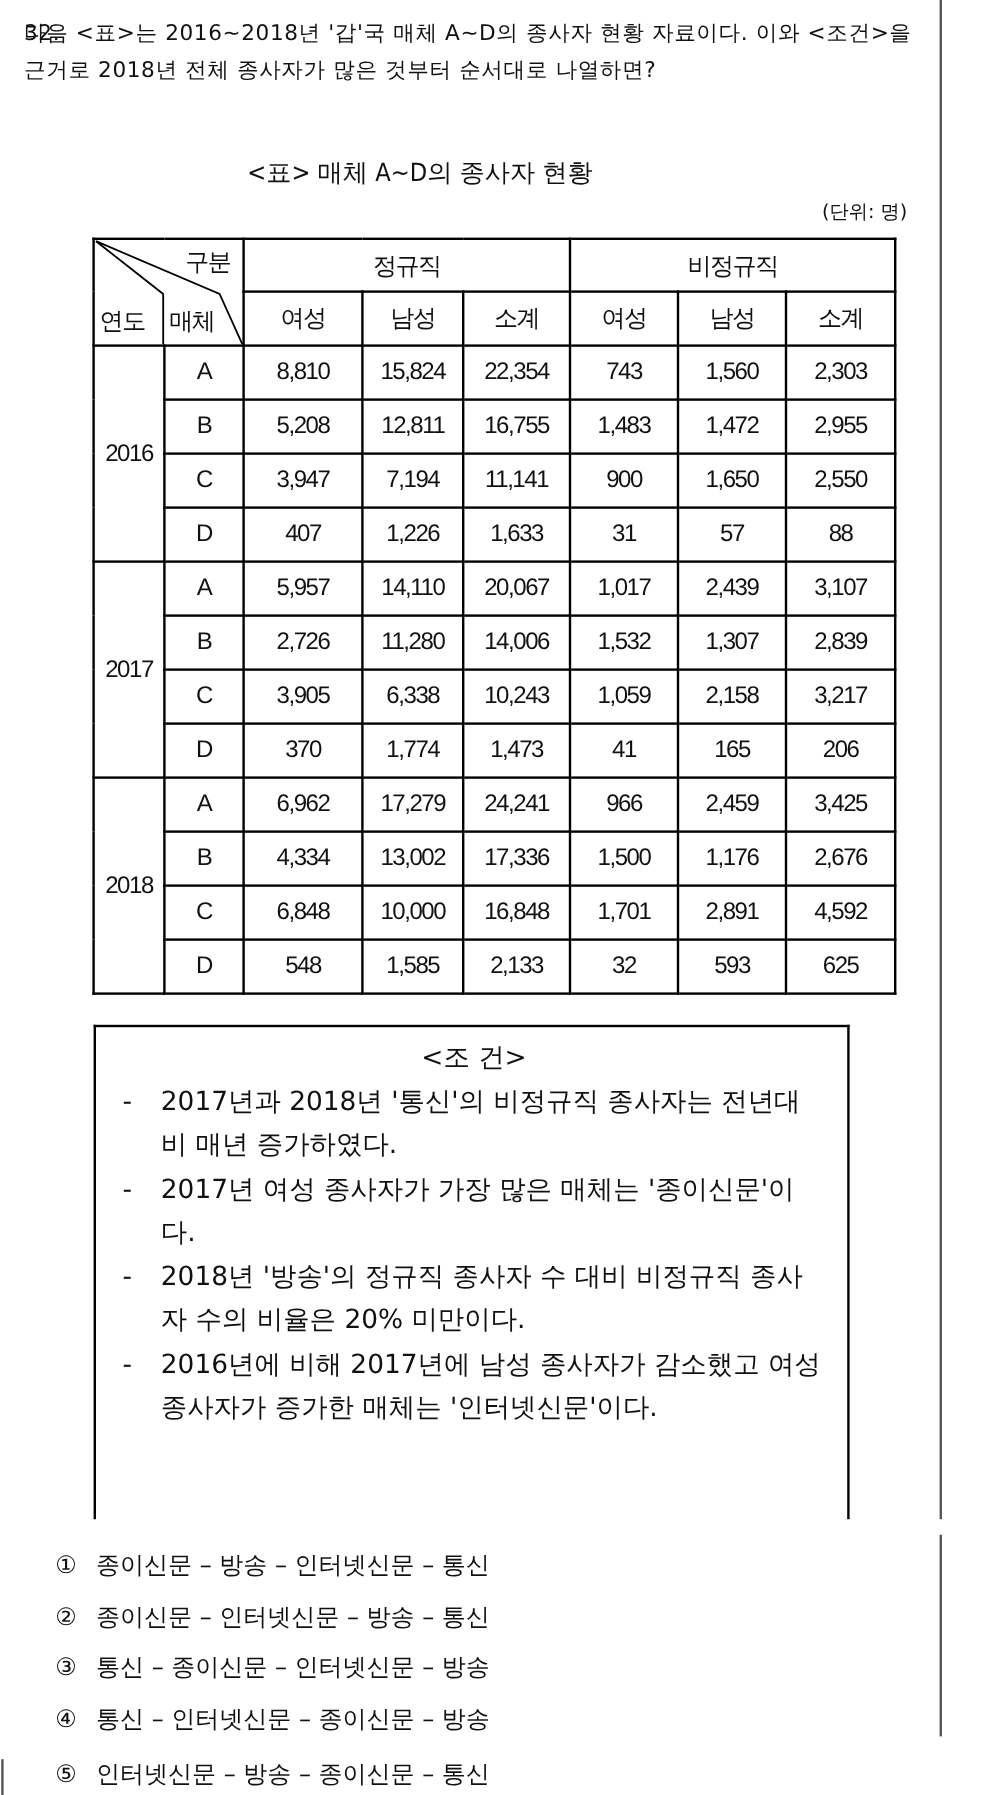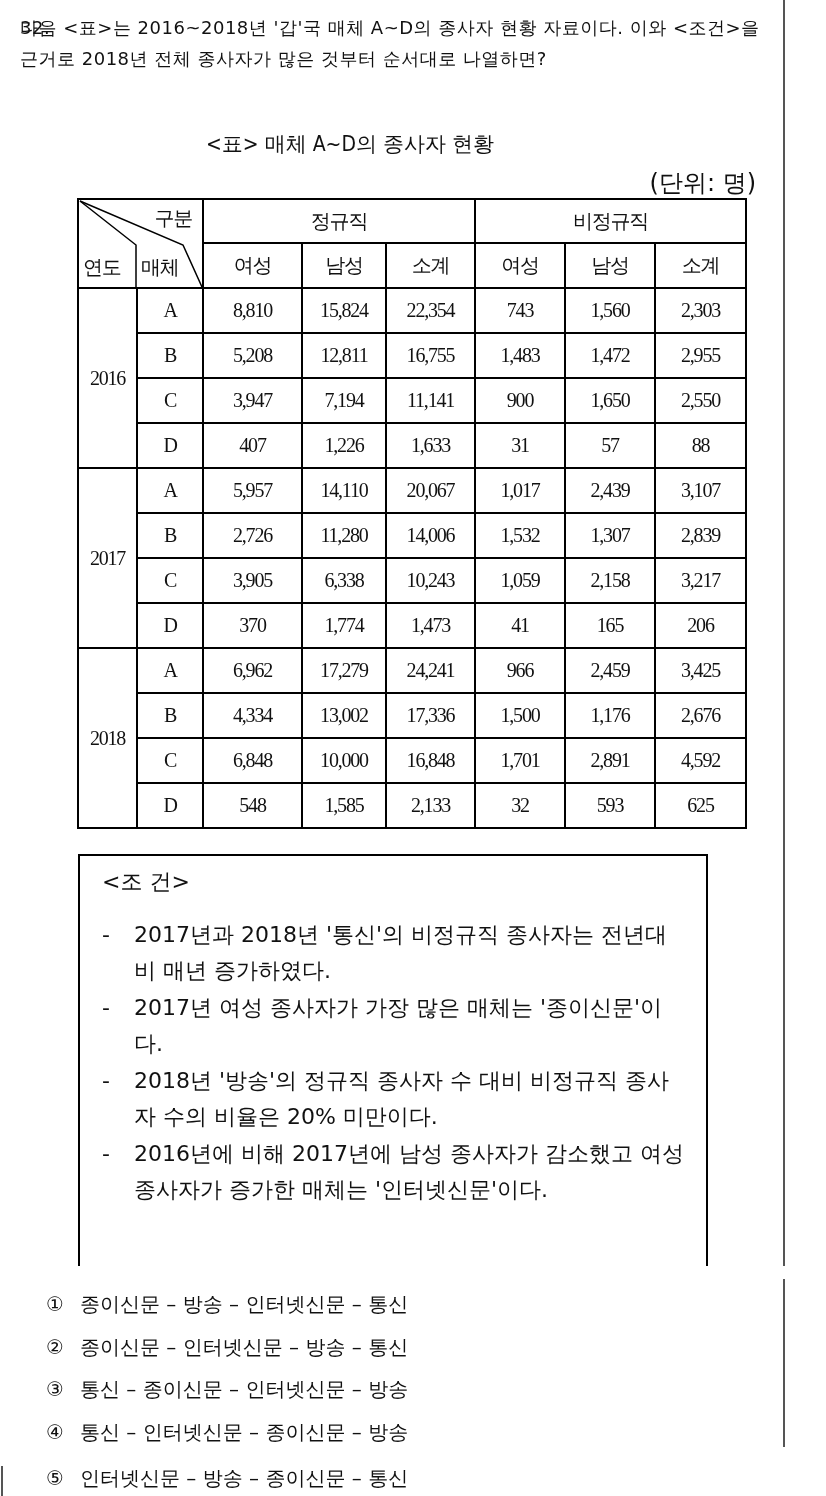--- a/index.html
+++ b/index.html
@@ -13,45 +13,45 @@
     position: absolute; left: 20px; top: 12px; width: 740px;
     font-size: 18px; line-height: 31px; letter-spacing: 0.5px;
   }
   .q-num { position: absolute; left: 0; top: 0; }
   .q-text { }
   .table-title {
     position: absolute; left: 0; width: 700px; top: 130px;
     text-align: center; font-size: 21px; font-family: "DejaVu Sans Condensed", "DejaVu Sans", sans-serif;
   }
   .unit {
-    position: absolute; right: 70px; top: 167px; font-size: 24px;
+    position: absolute; right: 70px; top: 167px; font-size: 16px;
   }
   table.data {
     position: absolute; left: 77px; top: 198px; width: 566px;
     border-collapse: collapse; table-layout: fixed;
-    font-family: Liberation Serif, serif;
+    font-family: Liberation Sans, sans-serif;
     font-size: 20px; letter-spacing: -1.2px;
   }
   table.data td, table.data th {
     border: 2px solid #000; text-align: center; font-weight: normal;
     padding: 0; height: 43px;
   }
   table.data tr.hdr1 th { height: 42px; }
   table.data tr.hdr2 th { height: 43px; margin-top: 26px; }
   .diag-cell { position: relative; }
   .diag-svg { position: absolute; left: 0; top: 0; }
   .diag-gubun { position: absolute; right: 10px; top: 5px; }
   .diag-year { position: absolute; left: 4px; bottom: 6px; }
   .diag-media { position: absolute; left: 62px; bottom: 6px; }
   .cond-box {
     position: absolute; left: 78px; top: 854px; width: 630px; height: 412px;
     border: 2px solid #000; border-bottom: none; box-sizing: border-box;
     font-size: 22px; line-height: 36.5px; padding: 8px 18px 0 22px;
   }
-  .cond-title { margin-bottom: 16px; }
+  .cond-title { margin-bottom: 0; text-align: center; }
   .cond-item { display: flex; }
   .cond-dash { width: 32px; flex: none; }
   .cond-text { flex: 1; }
   .choices {
     position: absolute; left: 46px; top: 1283px;
     font-size: 20px; line-height: 42.5px;
   }
   .choice { display: flex; }
   .choice-num { width: 34px; }
 </style>

